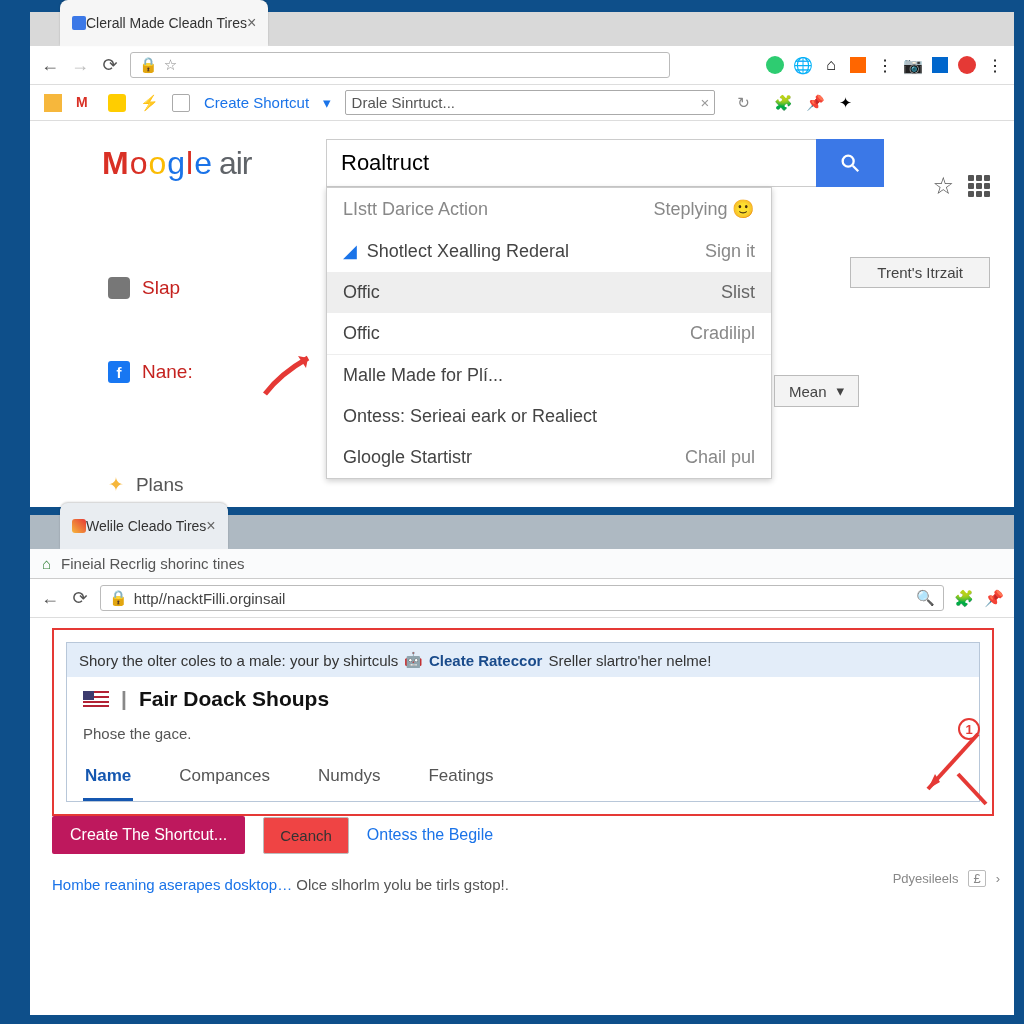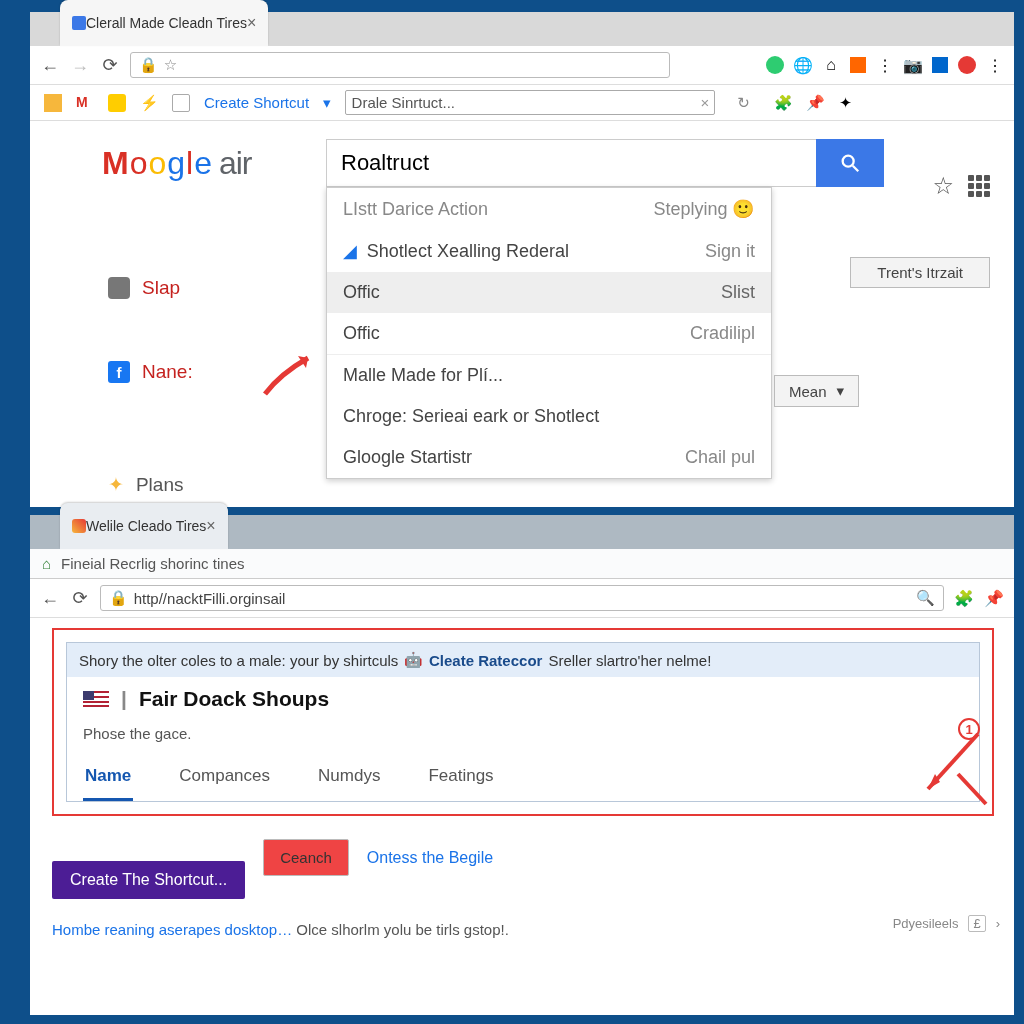--- a/index.html
+++ b/index.html
@@ -61,21 +61,21 @@
   .panel{border:1px solid #b8c7d9;border-top:none;background:#fff;padding:10px 16px 0;}
   .panel-title{font-size:21px;font-weight:700;color:#111;display:flex;align-items:center;gap:12px;}
   .flag{width:26px;height:16px;background:linear-gradient(#b22234 0 15%,#fff 15% 30%,#b22234 30% 45%,#fff 45% 60%,#b22234 60% 75%,#fff 75% 90%,#b22234 90% 100%);position:relative;}
   .flag::before{content:"";position:absolute;left:0;top:0;width:11px;height:9px;background:#3c3b6e;}
   .panel-sub{color:#555;font-size:15px;margin:14px 0 18px;}
   .ptabs{display:flex;gap:44px;font-size:17px;color:#555;}
   .ptabs .pt{padding:6px 2px 12px;cursor:pointer;}
   .ptabs .pt.active{color:#1557b0;font-weight:600;border-bottom:3px solid #1557b0;}
   .question{font-size:17px;color:#333;margin:26px 0 16px;}
   .actionrow{display:flex;align-items:center;gap:18px;}
-  .btn-primary{background:#4c1d95;color:#fff;border:none;padding:10px 18px;font-size:16px;border-radius:2px;margin-top:45px;}
+  .btn-primary{background:#be185d;color:#fff;border:none;padding:10px 18px;font-size:16px;border-radius:2px;}
   .btn-secondary{background:#ef4444;border:1px solid #bbb;padding:9px 16px;font-size:15px;border-radius:2px;color:#333;}
   .linklike{color:#1a73e8;font-size:16px;}
   .tipline{margin-top:22px;font-size:15px;color:#555;}
   .tipline .lk{color:#1a73e8;}
   .footer{position:absolute;right:14px;bottom:6px;font-size:13px;color:#888;display:flex;align-items:center;gap:10px;}
   .callout{position:absolute;right:26px;top:106px;width:90px;height:90px;pointer-events:none;}
   .badge1{width:22px;height:22px;border:2px solid #e53935;border-radius:50%;color:#e53935;font-size:13px;font-weight:700;display:flex;align-items:center;justify-content:center;}
 </style>
 </head>
 <body>
@@ -195,21 +195,21 @@
             </span>
           <span style="color:#888">Cradilipl</span>
         </div>
         <div class="row" style="border-top:1px solid #eee">
           <span class="l">
               <span>Malle Made for Plí...</span>
             </span>
         </div>
         <div class="row">
           <span class="l">
-              <span>Chroge: Serieai eark or Shotlect</span>
+              <span>Ontess: Serieai eark or Realiect</span>
             </span>
         </div>
         <div class="row">
           <span class="l">
               <span>Gloogle Startistr</span>
             </span>
           <span style="color:#888">Chail pul</span>
         </div>
       </div>
     </div>

